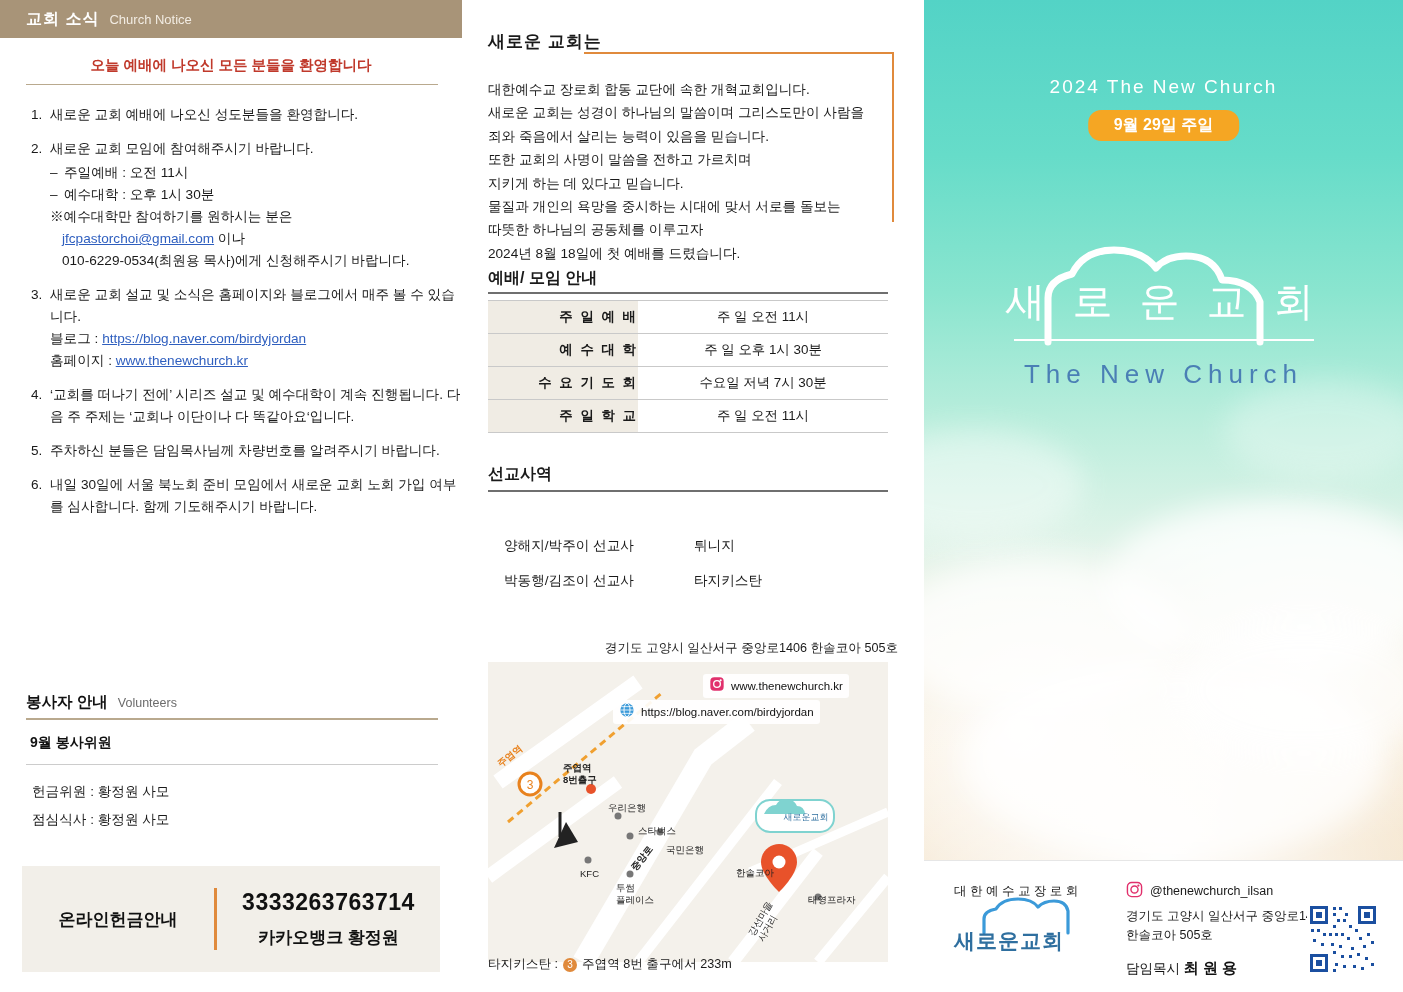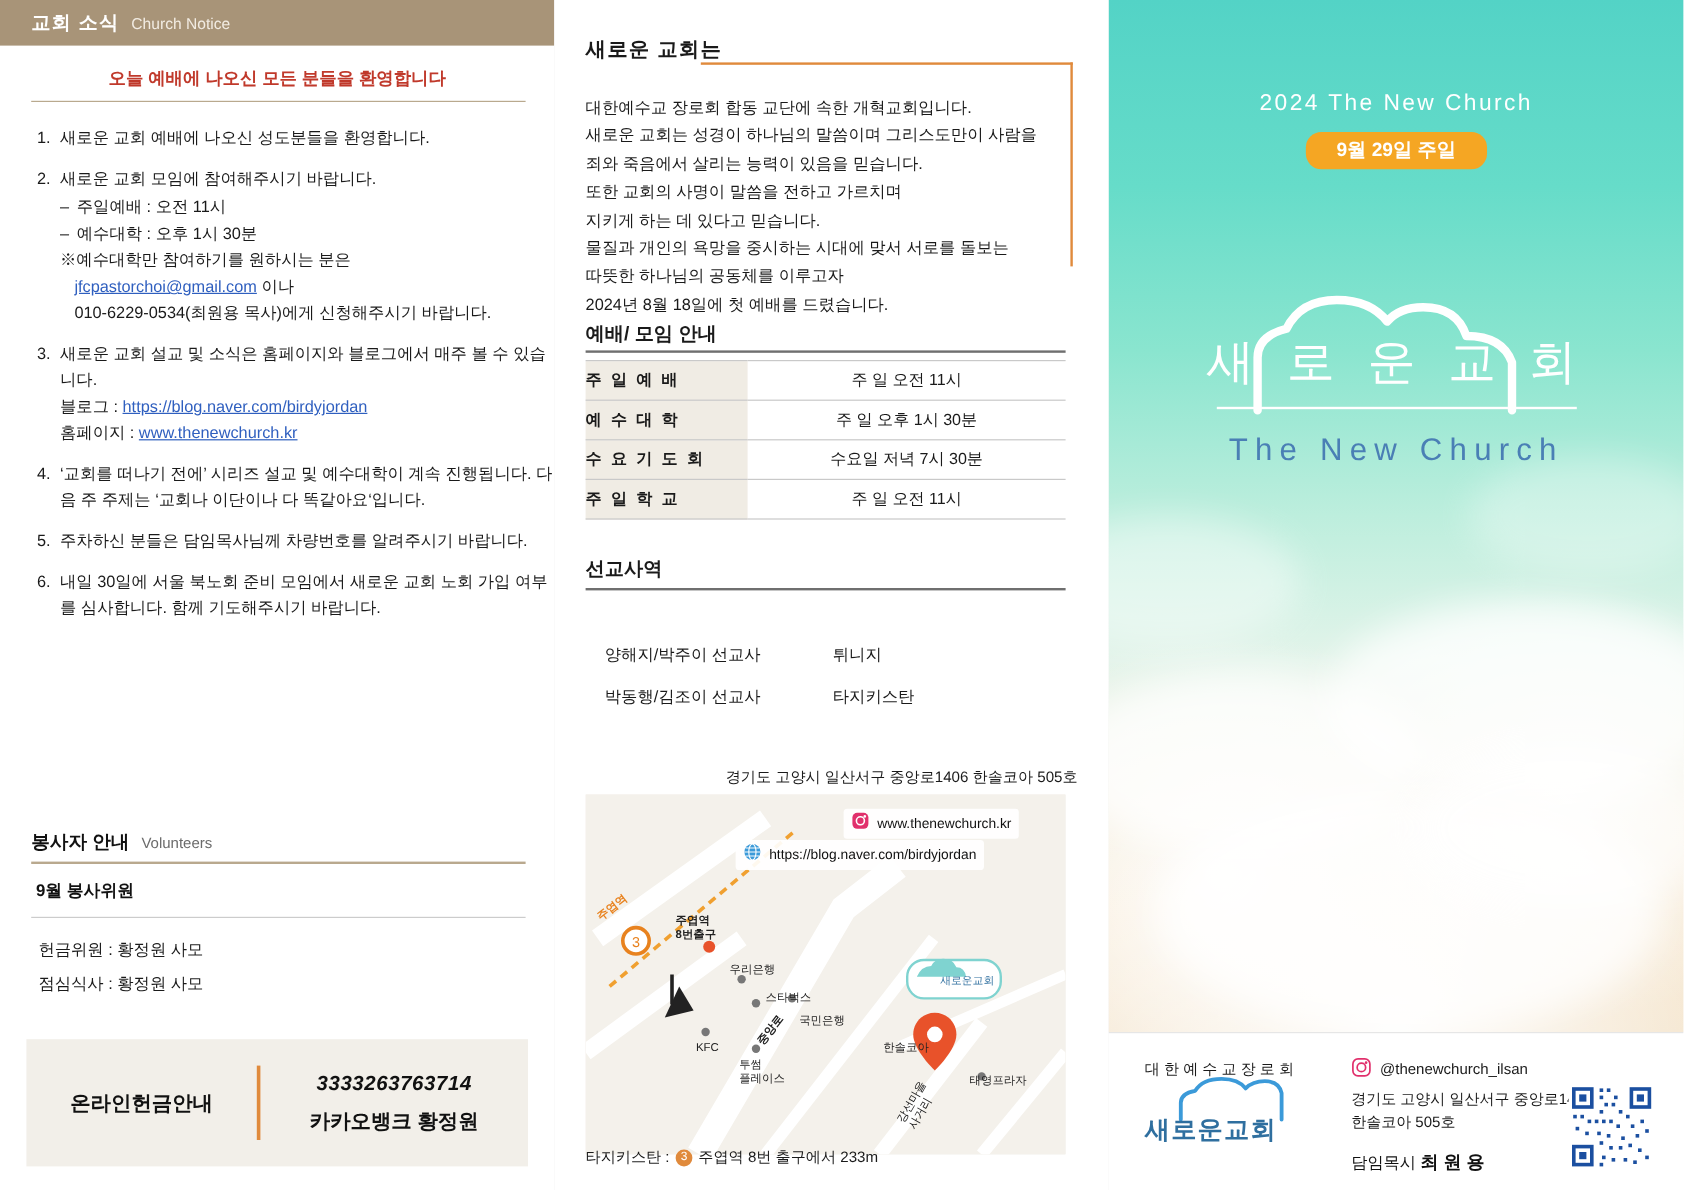--- a/index.html
+++ b/index.html
@@ -52,21 +52,21 @@
   .vol-rule2{position:absolute;left:26px;top:764px;width:412px;height:1px;background:#ccc;}
   .vol-list{position:absolute;left:32px;top:778px;width:400px;font-size:13.6px;color:#1a1a1a;line-height:2.05;}
 
   .offer-box{
     position:absolute;left:22px;top:866px;width:418px;height:106px;
     background:#f2efe9;display:flex;align-items:center;
   }
   .offer-left{width:192px;text-align:center;font-size:17px;font-weight:bold;color:#111;}
   .offer-sep{width:3px;height:62px;background:#e08a3c;}
   .offer-right{flex:1;text-align:center;color:#111;}
-  .offer-right .num{font-size:17px;font-weight:bold;letter-spacing:0.5px;font-style:italic;}
+  .offer-right .num{font-size:23px;font-weight:bold;letter-spacing:0.5px;}
   .offer-right .bank{font-size:17px;font-weight:bold;margin-top:10px;}
 
   
   .col-mid{position:absolute;left:462px;top:0;width:462px;height:992px;background:#fff;}
   .mid-title{
     position:absolute;left:26px;top:30px;font-size:17px;font-weight:bold;color:#1a1a1a;
     letter-spacing:1px;
   }
   .mid-title-rule{position:absolute;left:122px;top:52px;width:310px;height:2px;background:#e08a3c;}
   .mid-title-rule-v{position:absolute;left:430px;top:52px;width:2px;height:170px;background:#e08a3c;}
@@ -76,21 +76,21 @@
   }
 
   .sec-head{position:absolute;font-size:16px;font-weight:bold;color:#1a1a1a;}
   .sec-rule{position:absolute;height:1.5px;background:#6f6f6f;}
 
   table.worship{
     position:absolute;left:26px;top:300px;width:400px;border-collapse:collapse;
     font-size:13.4px;color:#1a1a1a;
   }
   table.worship td{border-top:1px solid #c9c9c9;border-bottom:1px solid #c9c9c9;padding:7px 0;}
-  table.worship td.k{width:135px;background:#f0ece4;text-align:left;font-weight:bold;letter-spacing:2px;}
+  table.worship td.k{width:150px;background:#f0ece4;text-align:right;font-weight:bold;letter-spacing:2px;}
   table.worship td.v{text-align:center;}
 
   .mission-list{
     position:absolute;left:42px;top:528px;width:390px;font-size:13.6px;color:#1a1a1a;line-height:2.6;
   }
   .mission-list .row{display:flex;}
   .mission-list .nm{width:190px;}
 
   .addr-line{
     position:absolute;right:26px;top:640px;font-size:12.6px;color:#1a1a1a;

